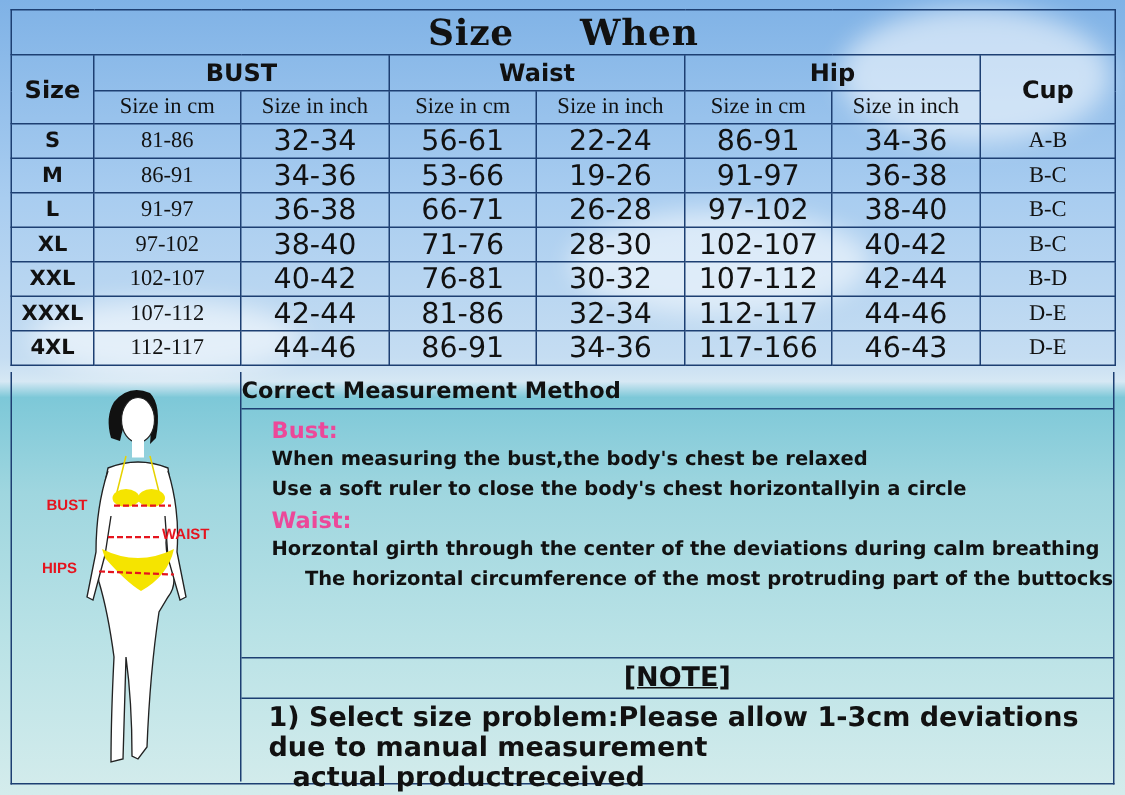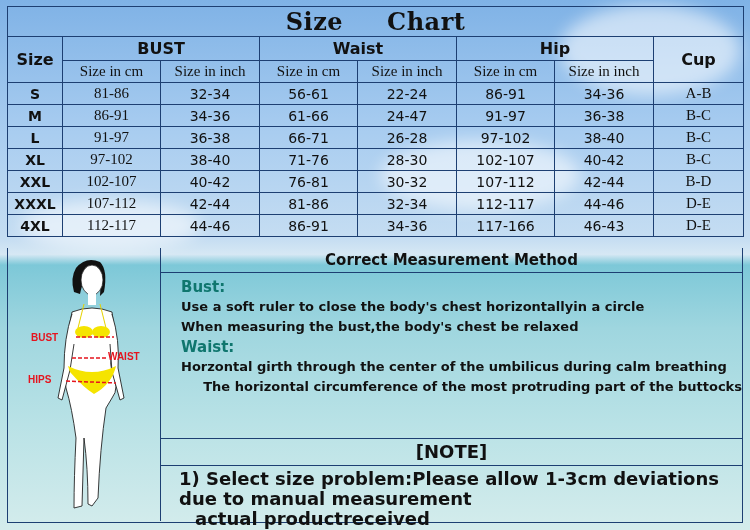--- a/index.html
+++ b/index.html
@@ -11,32 +11,32 @@
   }
   .cloud { position:absolute; border-radius:50%; background:rgba(255,255,255,0.55); filter:blur(8px); }
   .wrap { position:absolute; left:7px; top:6px; width:736px; }
   table.chart { border-collapse:collapse; width:736px; table-layout:fixed; }
   table.chart td, table.chart th { border:1.5px solid #1d3f72; text-align:center; padding:0; }
   .title-row td { height:26px; font-family:"DejaVu Serif", serif; font-weight:900; font-size:24px; letter-spacing:0.5px; }
   .title-row td span { display:inline-block; margin:0 22px; }
   .grp th { height:23px; font-weight:bold; font-size:16px; }
   .sub th { height:21px; font-family:"Liberation Serif", serif; font-weight:normal; font-size:15px;margin-left:16px; }
   .size-h, .cup-h { font-weight:bold; font-size:16px; }
-  tbody td { height:21px; font-family:"DejaVu Sans", sans-serif; font-size:14px; }
+  tbody td { height:21px; font-family:"DejaVu Sans", sans-serif; font-size:19px; }
   tbody td.sz { font-weight:bold; font-size:14px; }
   tbody td.ser { font-family:"Liberation Serif", serif; font-size:15px; }
   .lower { position:absolute; left:7px; top:248px; width:736px; height:275px; border:1.5px solid #1d3f72; border-top:none; box-sizing:border-box; }
   .fig { position:absolute; left:0; top:0; width:152px; height:273px; border-right:1.5px solid #1d3f72; }
   .right { position:absolute; left:153px; top:0; right:0; height:273px; }
-  .sec-title { height:24px; border-bottom:1.5px solid #1d3f72; text-align:center; font-weight:bold; font-size:15px; line-height:24px; }
+  .sec-title { height:24px; border-bottom:1.5px solid #1d3f72; font-weight:bold; font-size:15px; line-height:24px; }
   .method { padding:4px 0 0 20px; height:166px; box-sizing:border-box; border-bottom:1.5px solid #1d3f72; }
-  .lbl { color:#0f766e; font-weight:bold; font-size:15px; line-height:20px; }
+  .lbl { color:#ec4899; font-weight:bold; font-size:15px; line-height:20px; }
   .txt { font-weight:bold; font-size:13px; line-height:20px; }
   .txt.shift { margin-left:-4px;text-align:right; }
-  .note-title { height:26px; border-bottom:1.5px solid #1d3f72; text-align:center; font-weight:bold; font-size:18px; line-height:26px; }
+  .note-title { height:26px; border-bottom:1.5px solid #1d3f72; text-align:center; font-weight:bold; font-size:18px; line-height:26px;text-decoration:underline; }
   .notes { padding:3px 0 0 18px; }
   .notes div { font-weight:bold; font-size:18px; line-height:20px; }
   .notes .cont { padding-left:16px; }
   .fig-label { position:absolute; color:#e5141e; font-size:10px; font-weight:bold; font-family:"Liberation Sans", sans-serif; }
 </style>
 </head>
 <body>
 
 <div class="cloud" style="left:560px;top:5px;width:180px;height:90px;"></div>
 <div class="cloud" style="left:380px;top:140px;width:200px;height:70px;"></div>
@@ -50,21 +50,21 @@
         <col style="width:99px">
     <col style="width:98px">
         <col style="width:99px">
         <col style="width:98px">
     <col style="width:99px">
         <col style="width:90px">
   </colgroup>
   <tbody>
         <tr class="title-row">
     <td colspan="8">
-      <span>Size</span><span>Chart</span>
+      <span>Size</span><span>When</span>
     </td>
   </tr>
   <tr class="grp">
     <th rowspan="2" class="size-h">Size</th>
     <th colspan="2">BUST</th>
     <th colspan="2">Waist</th>
     <th colspan="2">Hip</th>
     <th rowspan="2" class="cup-h">Cup</th>
   </tr>
   <tr class="sub">
@@ -84,22 +84,22 @@
       <td>56-61</td>
       <td>22-24</td>
       <td>86-91</td>
       <td>34-36</td>
       <td class="ser">A-B</td>
     </tr>
     <tr>
       <td class="sz">M</td>
       <td class="ser">86-91</td>
       <td>34-36</td>
-      <td>61-66</td>
-      <td>24-47</td>
+      <td>53-66</td>
+      <td>19-26</td>
       <td>91-97</td>
       <td>36-38</td>
       <td class="ser">B-C</td>
     </tr>
     <tr>
       <td class="sz">L</td>
       <td class="ser">91-97</td>
       <td>36-38</td>
       <td>66-71</td>
       <td>26-28</td>
@@ -178,24 +178,24 @@
     </svg>
     <div class="fig-label" style="left:23px;top:84px;">BUST</div>
     <div class="fig-label" style="left:100px;top:103px;">WAIST</div>
     <div class="fig-label" style="left:20px;top:126px;">HIPS</div>
   </div>
 
   <div class="right">
     <div class="sec-title">Correct Measurement Method</div>
     <div class="method">
       <div class="lbl">Bust:</div>
+      <div class="txt">When measuring the bust,the body's chest be relaxed</div>
       <div class="txt">Use a soft ruler to close the body's chest horizontallyin a circle</div>
-      <div class="txt">When measuring the bust,the body's chest be relaxed</div>
       <div class="lbl">Waist:</div>
-      <div class="txt">Horzontal girth through the center of the umbilicus during calm breathing</div>
+      <div class="txt">Horzontal girth through the center of the deviations during calm breathing</div>
       <div class="txt shift">The horizontal circumference of the most protruding part of the buttocks</div>
     </div>
     <div class="note-title">[NOTE]</div>
     <div class="notes">
       <div>1) Select size problem:Please allow 1-3cm deviations due to manual measurement</div>
       <div class="cont">actual productreceived</div>
     </div>
   </div>
 </div>
 

